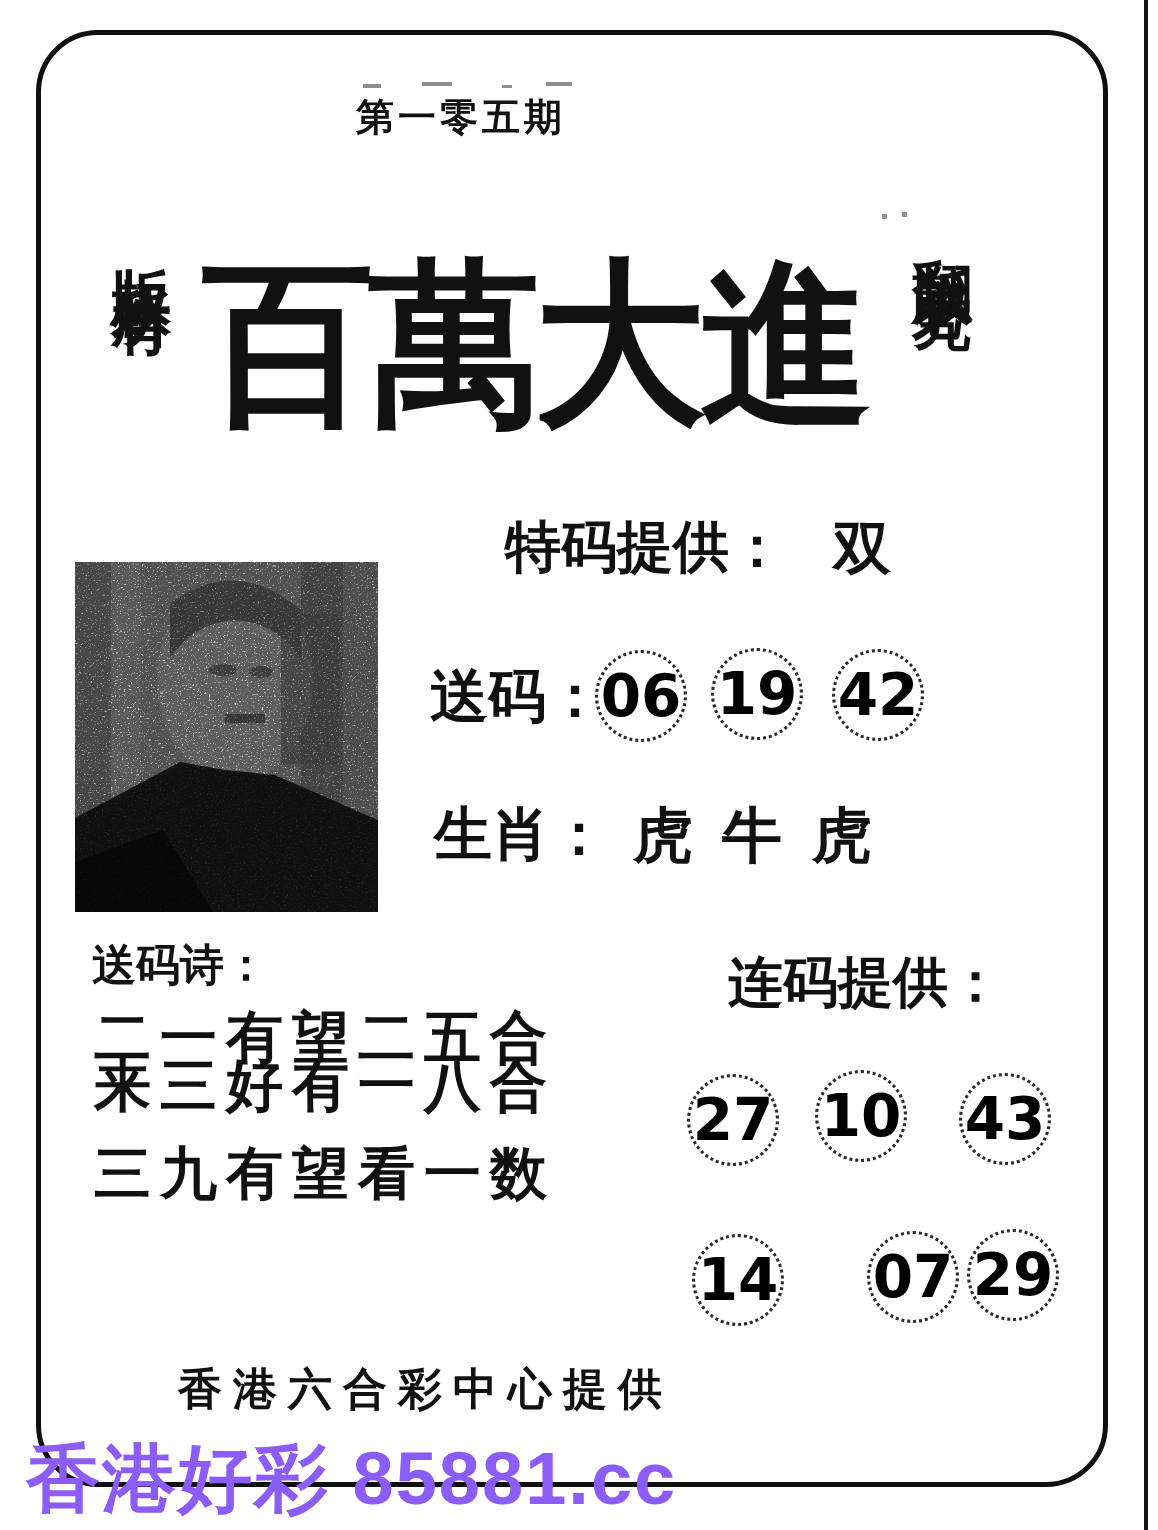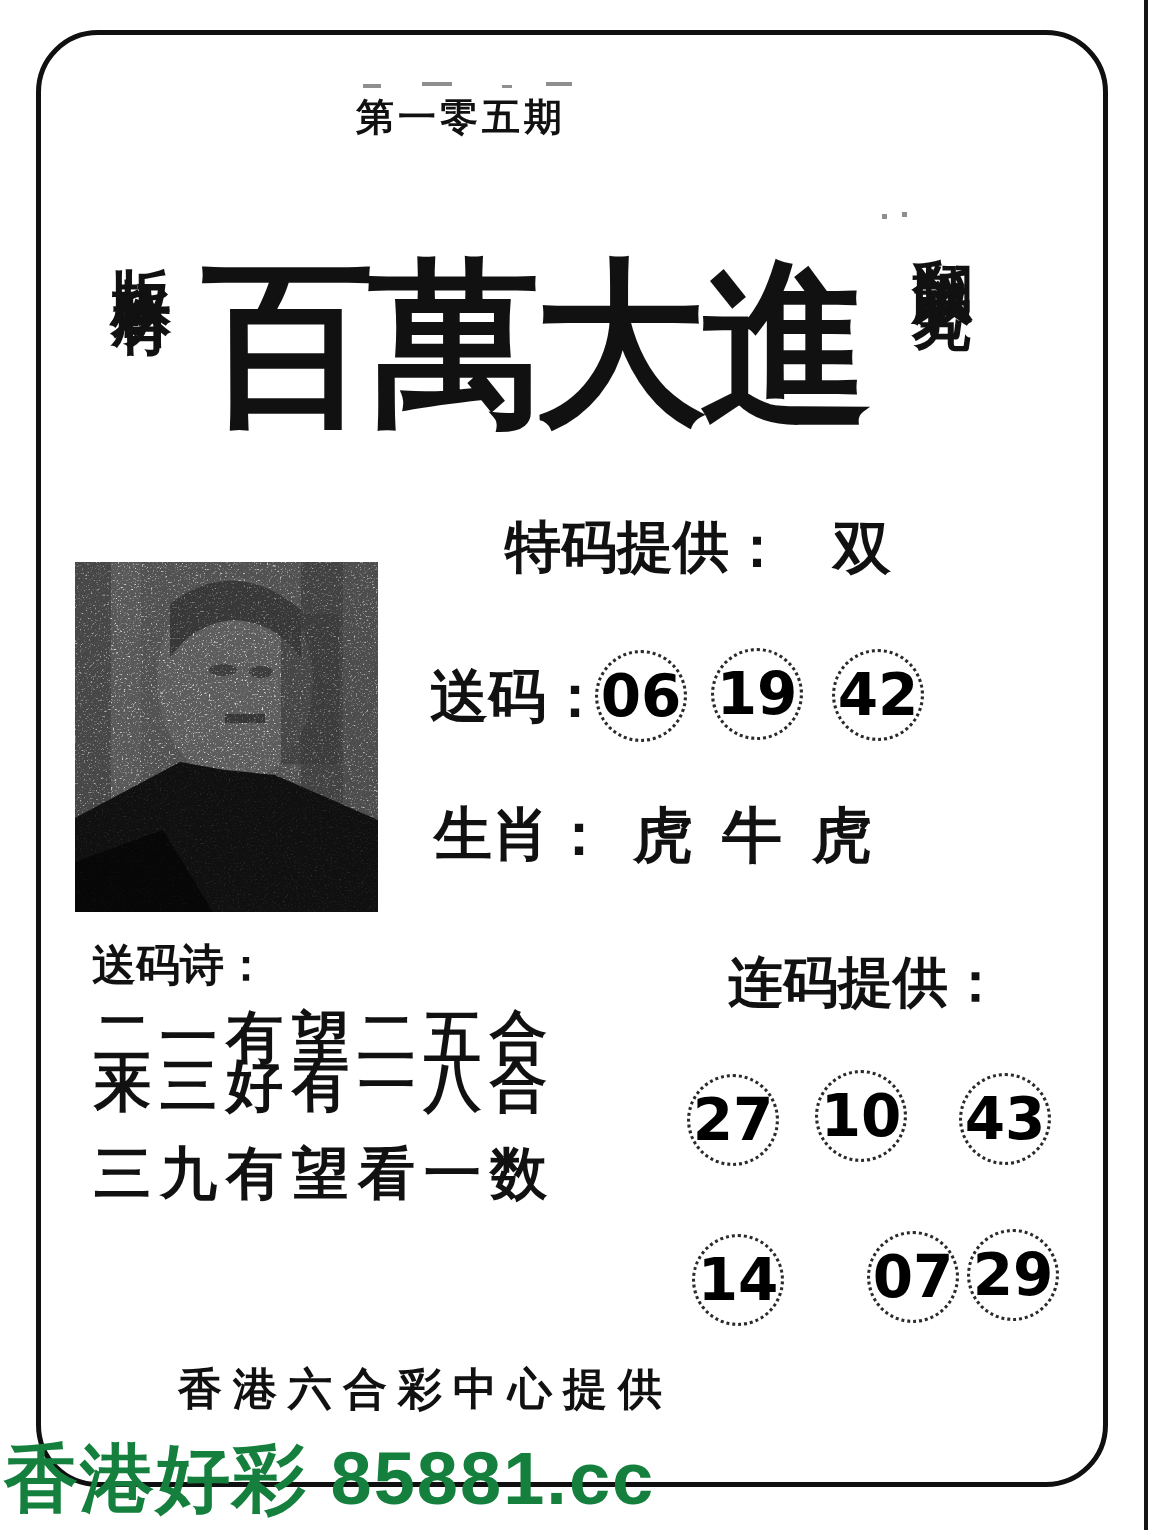--- a/index.html
+++ b/index.html
@@ -159,15 +159,15 @@
     </div>
   <div class="code-circle" style="left:831px;top:1231px;margin-left:36px;">
       <span>07</span>
     </div>
   <div class="code-circle" style="left:967px;top:1229px;justify-content:center;">
       <span>29</span>
     </div>
 
   <div class="txt footer-line">香港六合彩中心提供</div>
 
-  <div class="txt watermark" style="color: #15803d;">香港好彩 85881.cc</div>
+  <div class="txt watermark" style="color: #8b5cf6; margin-left: 22px;">香港好彩 85881.cc</div>
 
 </div>
 
 </body></html>

